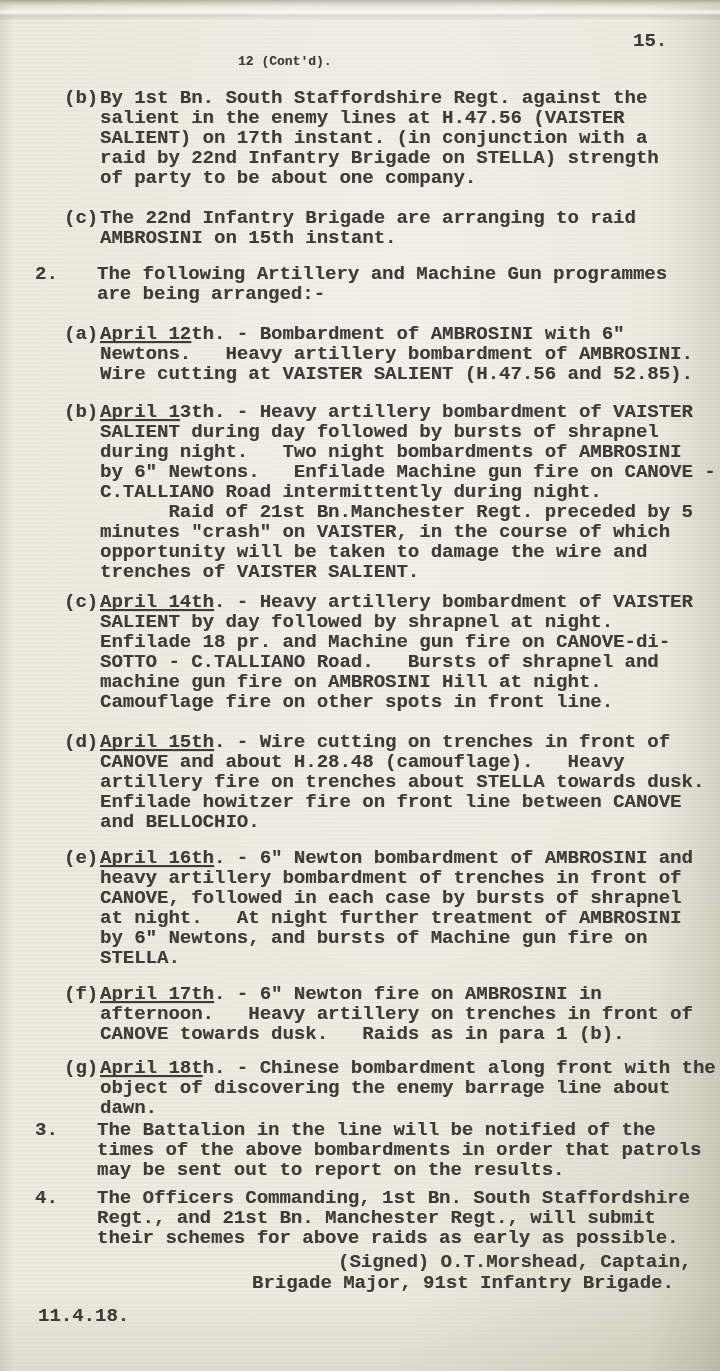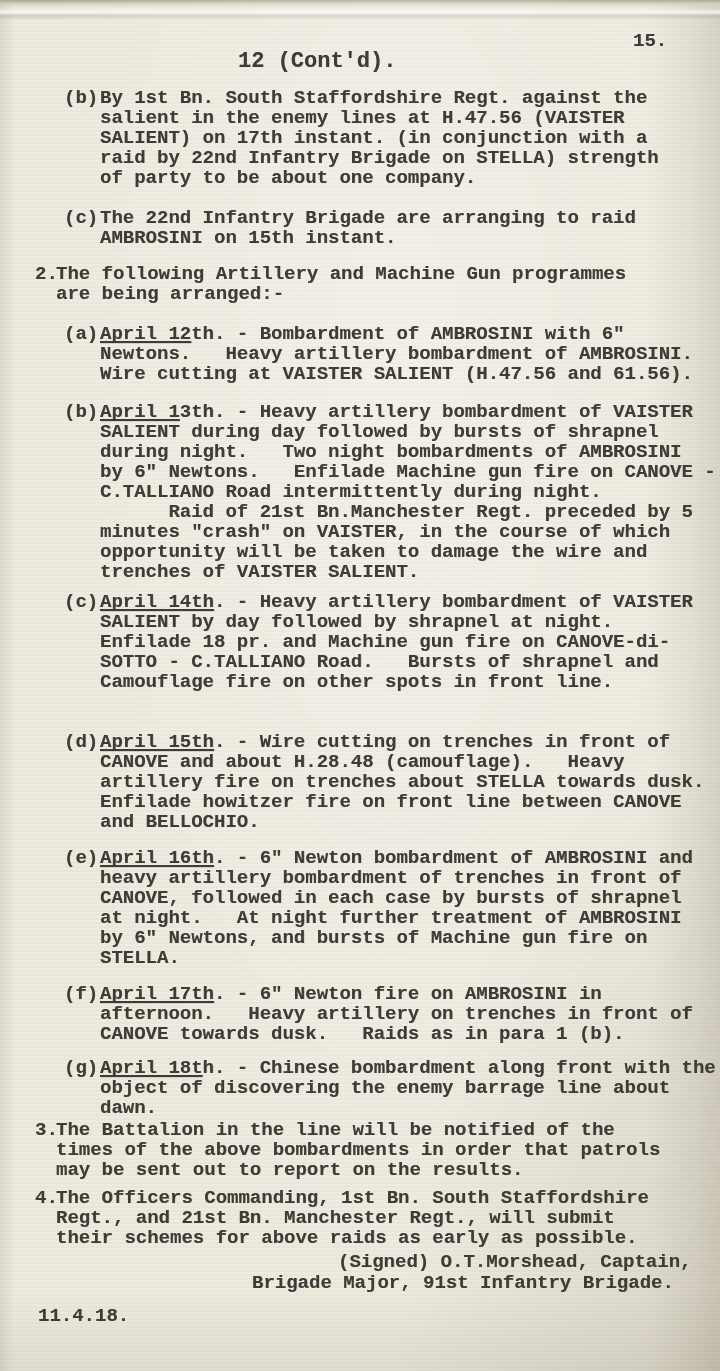--- a/index.html
+++ b/index.html
@@ -19,27 +19,27 @@
       linear-gradient(0deg, rgba(130,122,104,0.12) 0px, rgba(0,0,0,0) 80px),
       repeating-linear-gradient(180deg, rgba(255,255,255,0.05) 0px, rgba(255,255,255,0.05) 2px, rgba(140,132,112,0.035) 2px, rgba(140,132,112,0.035) 4px);
     font-family:"Liberation Mono","DejaVu Sans Mono",monospace;
     font-weight:700;
     color:#3e3c37;
     text-shadow:0.3px 0.3px 0.6px rgba(62,58,48,0.45);
   }
   .abs{position:absolute;}
   .line{height:20px;line-height:20px;font-size:19px;white-space:pre;}
   .page-number{top:31px;left:633px;font-size:19px;line-height:20px;white-space:pre;}
-  .heading{top:52px;left:238px;font-size:22px;line-height:20px;white-space:pre;}
+  .heading{top:52px;left:238px;font-size:13px;line-height:20px;white-space:pre;}
   .para{left:0;right:0;}
   .para .lbl{position:absolute;height:20px;line-height:20px;font-size:19px;white-space:pre;}
   .para.letter .lbl{left:64px;}
   .para.number .lbl{left:35px;}
   .para.letter .txt{margin-left:100px;}
-  .para.number .txt{margin-left:56px;}
+  .para.number .txt{margin-left:97px;}
   
   #paras .para:nth-child(1){top:88px;}
   #paras .para:nth-child(2){top:208px;}
   #paras .para:nth-child(3){top:264px;}
   #paras .para:nth-child(4){top:324px;}
   #paras .para:nth-child(5){top:402px;}
   #paras .para:nth-child(6){top:592px;}
   #paras .para:nth-child(7){top:732px;}
   #paras .para:nth-child(8){top:848px;}
   #paras .para:nth-child(9){top:984px;}
@@ -81,21 +81,21 @@
         <div class="txt">
           <div class="line">The following Artillery and Machine Gun programmes</div>
           <div class="line">are being arranged:-</div>
         </div>
       </div>
       <div class="abs para letter">
         <span class="lbl">(a)</span>
         <div class="txt">
           <div class="line"><span class="u">April 12th.</span> - Bombardment of AMBROSINI with 6"</div>
           <div class="line"><span class="o">Newtons.</span>   Heavy artillery bombardment of AMBROSINI.</div>
-          <div class="line">Wire cutting at VAISTER SALIENT (H.47.56 and 61.56).</div>
+          <div class="line">Wire cutting at VAISTER SALIENT (H.47.56 and 52.85).</div>
         </div>
       </div>
       <div class="abs para letter">
         <span class="lbl">(b)</span>
         <div class="txt">
           <div class="line"><span class="u">April 13th.</span> - Heavy artillery bombardment of VAISTER</div>
           <div class="line"><span class="o">SALIENT</span> during day followed by bursts of shrapnel</div>
           <div class="line">during night.   Two night bombardments of AMBROSINI</div>
           <div class="line">by 6" Newtons.   Enfilade Machine gun fire on CANOVE -</div>
           <div class="line">C.TALLIANO Road intermittently during night.</div>
@@ -105,20 +105,21 @@
           <div class="line">trenches of VAISTER SALIENT.</div>
         </div>
       </div>
       <div class="abs para letter">
         <span class="lbl">(c)</span>
         <div class="txt">
           <div class="line"><span class="u">April 14th.</span> - Heavy artillery bombardment of VAISTER</div>
           <div class="line"><span class="o">SALIENT by</span> day followed by shrapnel at night.</div>
           <div class="line">Enfilade 18 pr. and Machine gun fire on CANOVE-di-</div>
           <div class="line">SOTTO - C.TALLIANO Road.   Bursts of shrapnel and</div>
+          <div class="line">machine gun fire on AMBROSINI Hill at night.</div>
           <div class="line">Camouflage fire on other spots in front line.</div>
         </div>
       </div>
       <div class="abs para letter">
         <span class="lbl">(d)</span>
         <div class="txt">
           <div class="line"><span class="u">April 15th.</span> - Wire cutting on trenches in front of</div>
           <div class="line"><span class="o">CANOVE and</span> about H.28.48 (camouflage).   Heavy</div>
           <div class="line">artillery fire on trenches about STELLA towards dusk.</div>
           <div class="line">Enfilade howitzer fire on front line between CANOVE</div>

